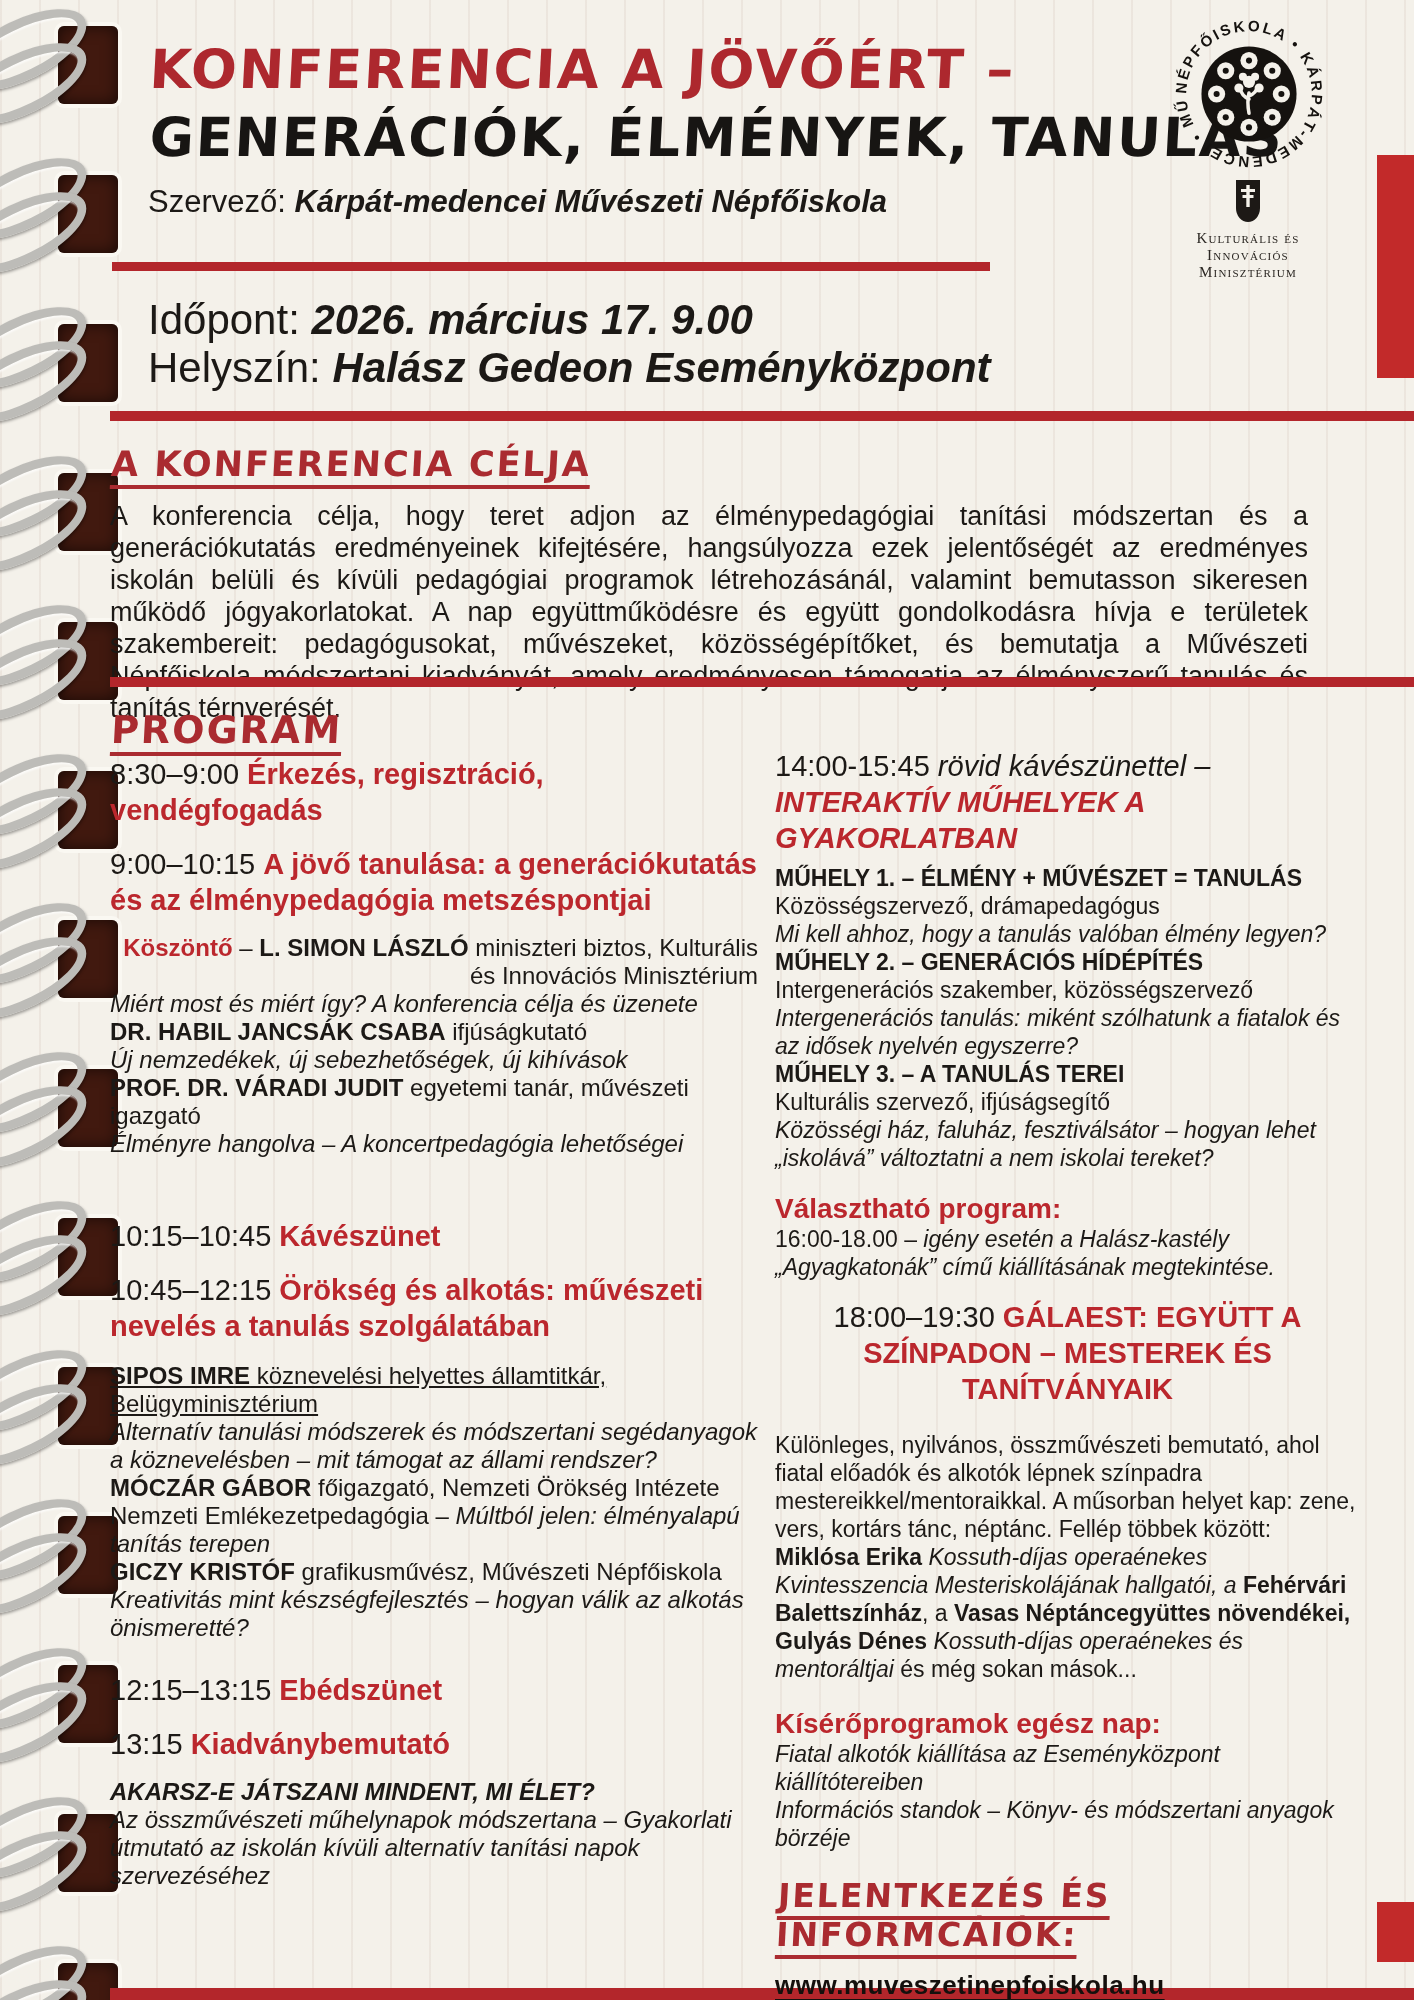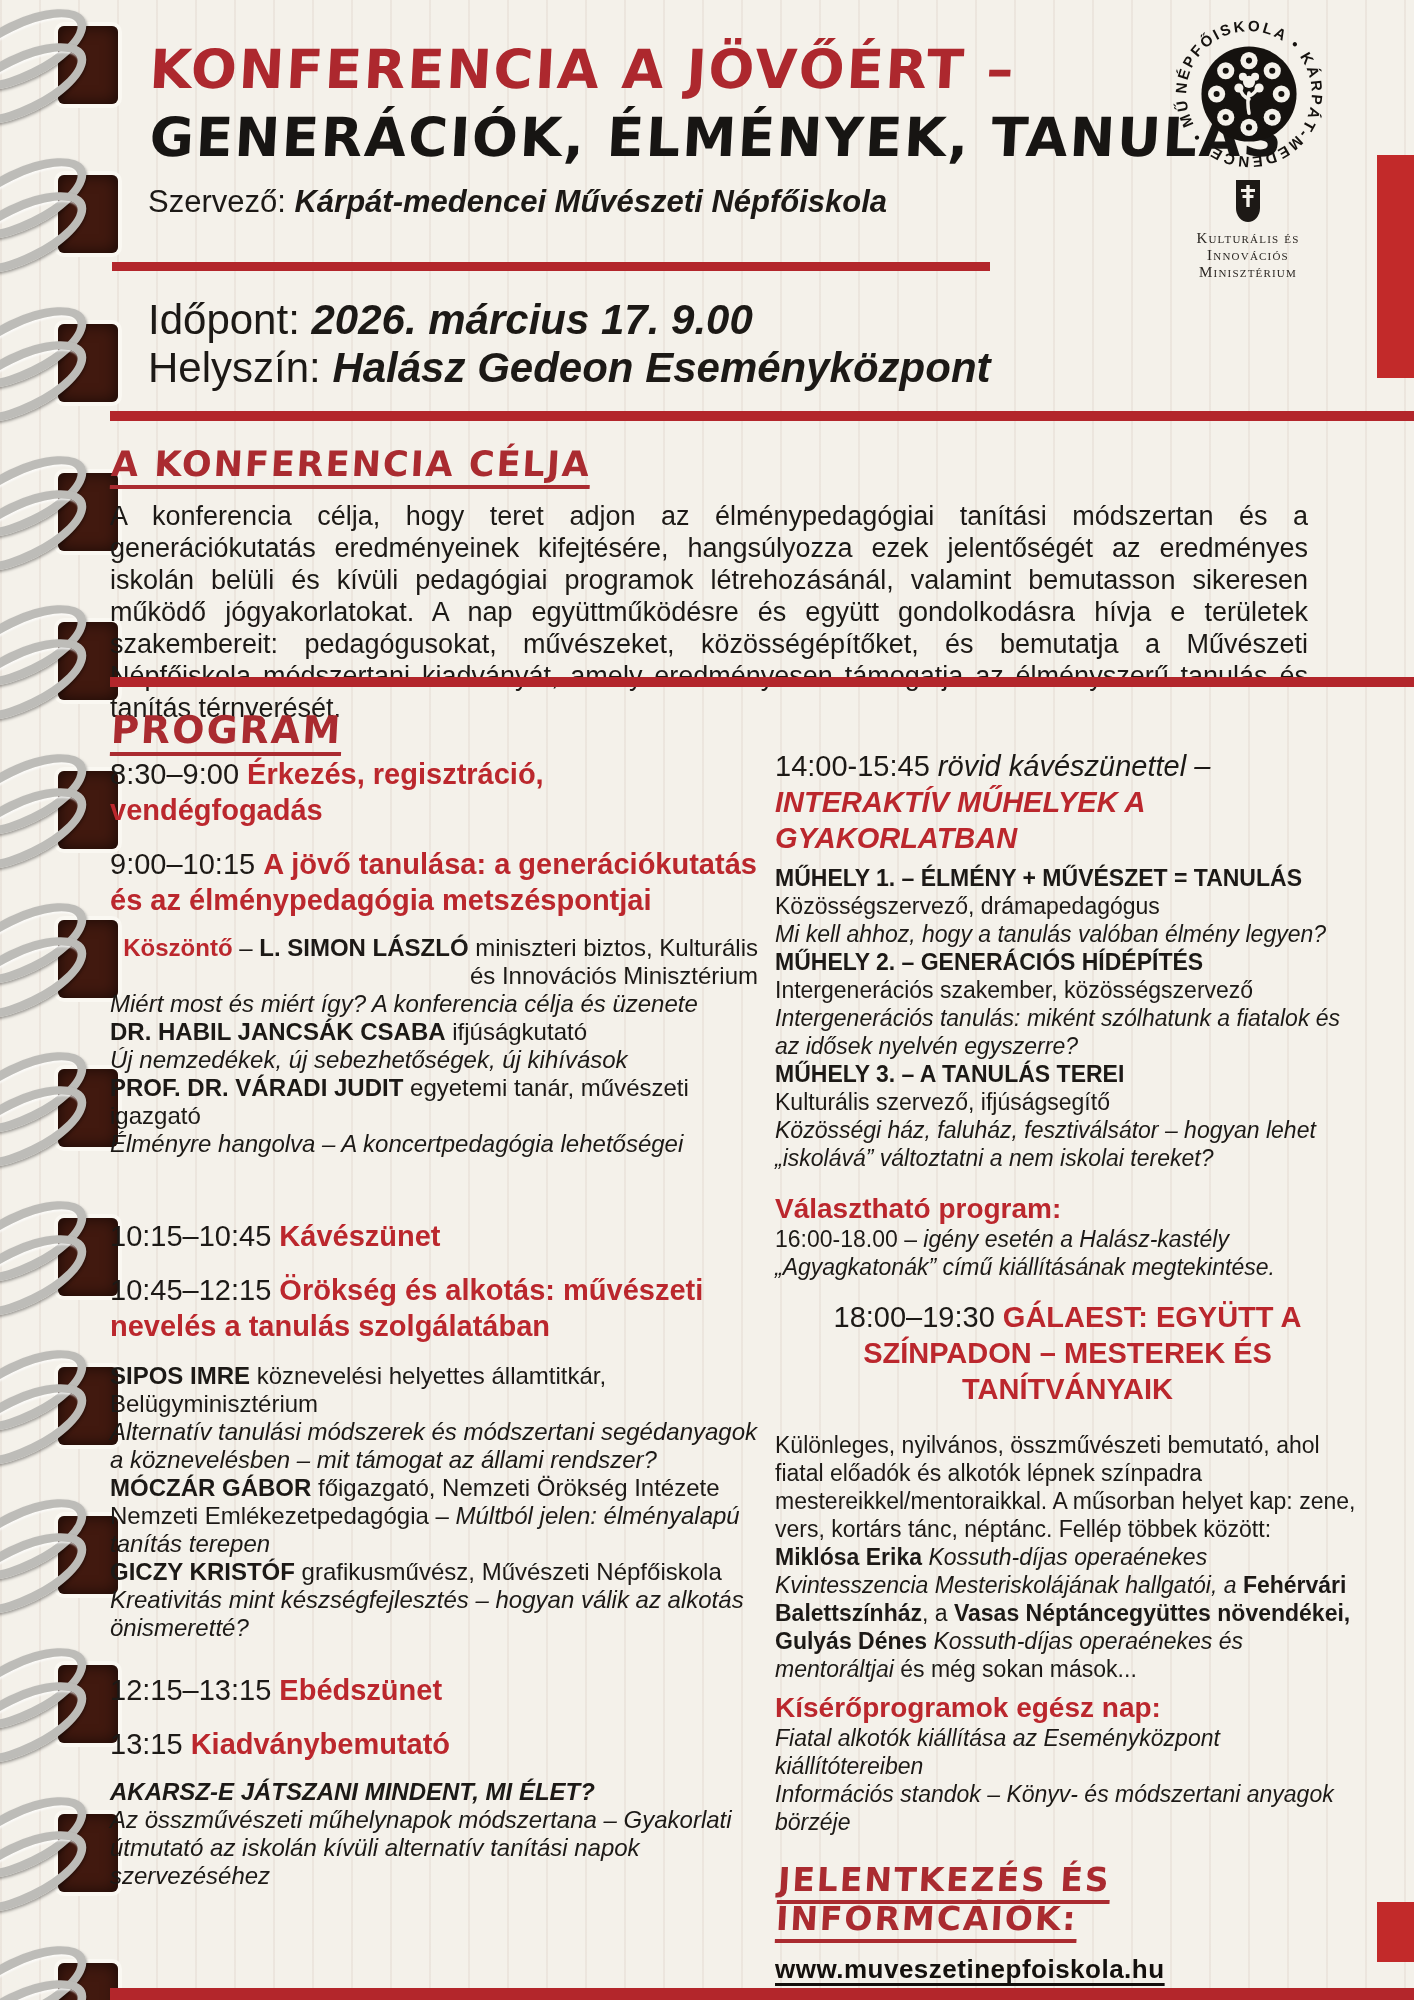--- a/index.html
+++ b/index.html
@@ -250,21 +250,21 @@
       <div class="blk b-session"><span class="r-time">8:30–9:00 </span><span class="r-red">Érkezés, regisztráció, vendégfogadás</span></div>
       <div class="blk b-session"><span class="r-time">9:00–10:15 </span><span class="r-red">A jövő tanulása: a generációkutatás és az élménypedagógia metszéspontjai</span></div>
       <div class="blk b-detail" style="margin-top: 16px; text-align: right;"><span class="r-red">Köszöntő</span><span class="r-plain"> – </span><span class="r-bold">L. SIMON LÁSZLÓ</span><span class="r-plain"> miniszteri biztos, Kulturális és Innovációs Minisztérium</span></div>
       <div class="blk b-detail"><span class="r-italic">Miért most és miért így? A konferencia célja és üzenete</span></div>
       <div class="blk b-detail"><span class="r-bold">DR. HABIL JANCSÁK CSABA</span><span class="r-plain"> ifjúságkutató</span></div>
       <div class="blk b-detail"><span class="r-italic">Új nemzedékek, új sebezhetőségek, új kihívások</span></div>
       <div class="blk b-detail"><span class="r-bold">PROF. DR. VÁRADI JUDIT</span><span class="r-plain"> egyetemi tanár, művészeti igazgató</span></div>
       <div class="blk b-detail"><span class="r-italic">Élményre hangolva – A koncertpedagógia lehetőségei</span></div>
       <div class="blk b-session" style="margin-top: 60px;"><span class="r-time">10:15–10:45 </span><span class="r-red">Kávészünet</span></div>
       <div class="blk b-session"><span class="r-time">10:45–12:15 </span><span class="r-red">Örökség és alkotás: művészeti nevelés a tanulás szolgálatában</span></div>
-      <div class="blk b-detail" style="margin-top: 18px;"><span class="r-bold">SIPOS IMRE</span><span class="r-plain"> köznevelési helyettes államtitkár, Belügyminisztérium</span></div>
+      <div class="blk b-detail" style="margin-top: 18px; text-decoration: underline;"><span class="r-bold">SIPOS IMRE</span><span class="r-plain"> köznevelési helyettes államtitkár, Belügyminisztérium</span></div>
       <div class="blk b-detail"><span class="r-italic">Alternatív tanulási módszerek és módszertani segédanyagok a köznevelésben – mit támogat az állami rendszer?</span></div>
       <div class="blk b-detail"><span class="r-bold">MÓCZÁR GÁBOR</span><span class="r-plain"> főigazgató, Nemzeti Örökség Intézete</span></div>
       <div class="blk b-detail"><span class="r-plain">Nemzeti Emlékezetpedagógia – </span><span class="r-italic">Múltból jelen: élményalapú tanítás terepen</span></div>
       <div class="blk b-detail"><span class="r-bold">GICZY KRISTÓF</span><span class="r-plain"> grafikusművész, Művészeti Népfőiskola</span></div>
       <div class="blk b-detail"><span class="r-italic">Kreativitás mint készségfejlesztés – hogyan válik az alkotás önismeretté?</span></div>
       <div class="blk b-session" style="margin-top: 30px;"><span class="r-time">12:15–13:15 </span><span class="r-red">Ebédszünet</span></div>
       <div class="blk b-session"><span class="r-time">13:15 </span><span class="r-red">Kiadványbemutató</span></div>
       <div class="blk b-detail" style="margin-top: 16px;"><span class="r-boldItalic">AKARSZ-E JÁTSZANI MINDENT, MI ÉLET?</span></div>
       <div class="blk b-detail"><span class="r-italic">Az összművészeti műhelynapok módszertana – Gyakorlati útmutató az iskolán kívüli alternatív tanítási napok szervezéséhez</span></div>
     </div>
@@ -281,21 +281,21 @@
         <div class="blk b-detail"><span class="r-bold">MŰHELY 3. – A TANULÁS TEREI</span></div>
         <div class="blk b-detail"><span class="r-plain">Kulturális szervező, ifjúságsegítő</span></div>
         <div class="blk b-detail"><span class="r-italic">Közösségi ház, faluház, fesztiválsátor – hogyan lehet „iskolává” változtatni a nem iskolai tereket?</span></div>
         <div class="blk b-label" style="margin-top: 20px;"><span class="r-red">Választható program:</span></div>
         <div class="blk b-detail"><span class="r-plain">16:00-18.00 – </span><span class="r-italic">igény esetén a Halász-kastély „Agyagkatonák” című kiállításának megtekintése.</span></div>
         <div class="blk b-session" style="margin-top: 18px; text-align: center;"><span class="r-time">18:00–19:30 </span><span class="r-red">GÁLAEST: EGYÜTT A SZÍNPADON – MESTEREK ÉS TANÍTVÁNYAIK</span></div>
         <div class="blk b-detail" style="margin-top: 24px;"><span class="r-plain">Különleges, nyilvános, összművészeti bemutató, ahol fiatal előadók és alkotók lépnek színpadra mestereikkel/mentoraikkal. A műsorban helyet kap: zene, vers, kortárs tánc, néptánc. Fellép többek között:</span></div>
         <div class="blk b-detail"><span class="r-bold">Miklósa Erika </span><span class="r-italic">Kossuth-díjas operaénekes</span></div>
         <div class="blk b-detail"><span class="r-italic">Kvintesszencia Mesteriskolájának hallgatói, a </span><span class="r-bold">Fehérvári Balettszínház</span><span class="r-plain">, a </span><span class="r-bold">Vasas Néptáncegyüttes növendékei,</span></div>
         <div class="blk b-detail"><span class="r-bold">Gulyás Dénes </span><span class="r-italic">Kossuth-díjas operaénekes és mentoráltjai</span><span class="r-plain"> és még sokan mások...</span></div>
-        <div class="blk b-label" style="margin-top: 8px;"><span class="r-red">Kísérőprogramok egész nap:</span></div>
+        <div class="blk b-label" style="margin-top: 24px;"><span class="r-red">Kísérőprogramok egész nap:</span></div>
         <div class="blk b-detail"><span class="r-italic">Fiatal alkotók kiállítása az Eseményközpont kiállítótereiben</span></div>
         <div class="blk b-detail"><span class="r-italic">Információs standok – Könyv- és módszertani anyagok börzéje</span></div>
       </div>
     <div id="signup">
       <div class="brush sec" id="signup-h">JELENTKEZÉS ÉS INFORMCÁIÓK:</div>
       <a class="link">www.muveszetinepfoiskola.hu</a>
       <a class="link">info@muveszetinepfoiskola.hu</a>
     </div>
   </div>
 

